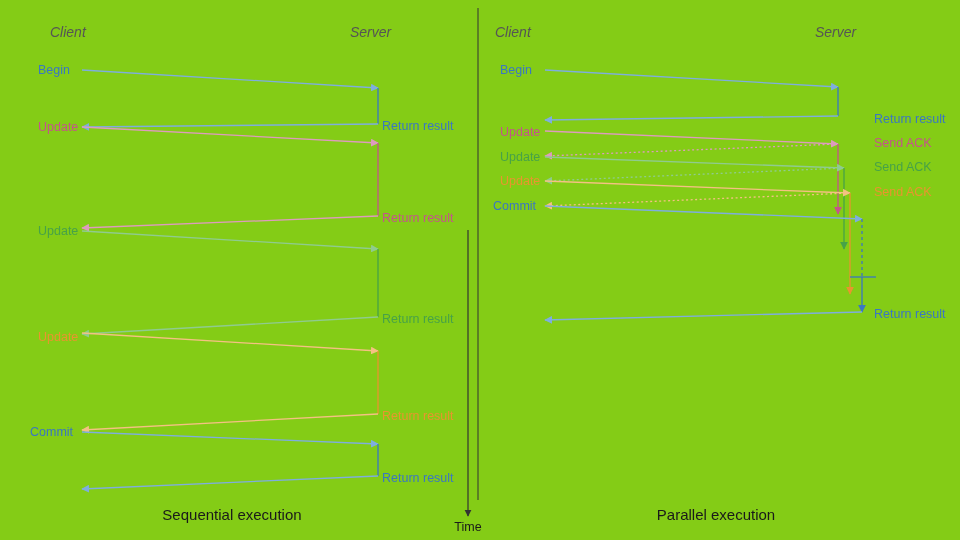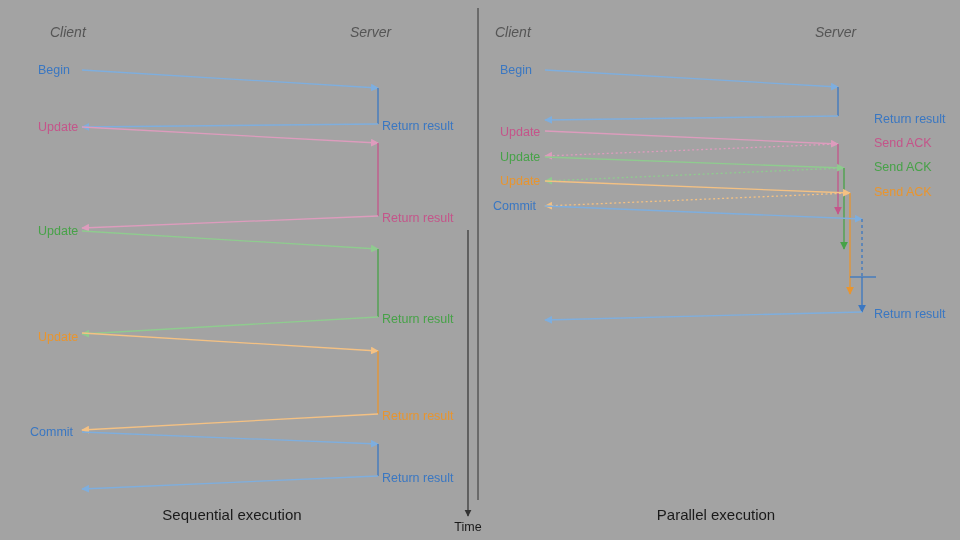--- a/index.html
+++ b/index.html
@@ -10,21 +10,21 @@
   body {
     width: 960px;
     height: 540px;
     overflow: hidden;
     font-family: "Liberation Sans", sans-serif;
   }
   #root {
     position: relative;
     width: 960px;
     height: 540px;
-    background: #a3a3a3;
+    background: #84cc16;
   }
   svg#diagram {
     position: absolute;
     left: 0;
     top: 0;
     width: 960px;
     height: 540px;
     display: block;
   }
   .lbl {

